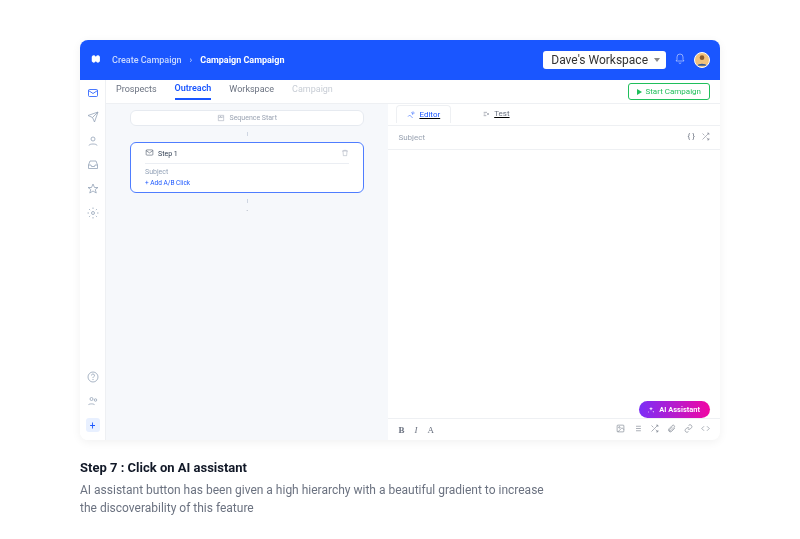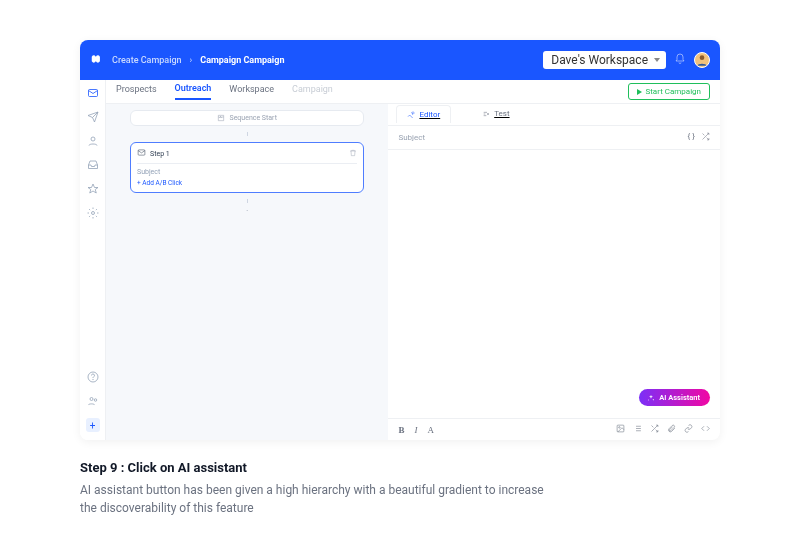--- a/index.html
+++ b/index.html
@@ -28,39 +28,39 @@
   .tabsrow .tab { padding-bottom:5px; }
   .tabsrow .tab.active { color:#1a56ff; border-bottom:2px solid #1a56ff; font-weight:600;}
   .tabsrow .tab.disabled { color:#c8cdd5; }
   .tabsrow .spacer { flex:1; }
   .start-btn { border:1px solid #1fbf5b; color:#1fbf5b; border-radius:3px; font-size:8px; padding:3px 8px; display:flex; align-items:center; gap:4px; background:#fff;}
   .start-btn:before { content:""; border-left:5px solid #1fbf5b; border-top:3px solid transparent; border-bottom:3px solid transparent;}
   .split { flex:1; display:flex; min-height:0;}
   .canvas { flex:0 0 46%; background:#f6f8fb; display:flex; flex-direction:column; align-items:center; padding:6px 8px; gap:6px; overflow:hidden;}
   .seq-start { width:88%; background:#fff; border:1px solid #e6eaf0; border-radius:6px; height:16px; display:flex; align-items:center; justify-content:center; font-size:7px; color:#9aa3b2;}
   .seq-line { width:1px; height:4px; background:#cfd6e2;}
-  .step-card { width:88%; background:#fff; border:1.2px solid #4f7dff; border-radius:6px; padding:5px 6px; font-size:7px; color:#475569;}
+  .step-card { width:88%; background:#fff; border:1.2px solid #4f7dff; border-radius:6px; padding:5px 14px; font-size:7px; color:#475569;}
   .step-head { display:flex; align-items:center; justify-content:space-between; border-bottom:1px solid #ebeef3; padding-bottom:4px; margin-bottom:4px;}
   .step-head-left { display:flex; align-items:center; gap:4px; color:#334155;}
   .step-head-left svg { width:9px; height:9px; stroke:#334155; fill:none; stroke-width:1.4;}
   .step-trash svg { width:8px; height:8px; stroke:#9aa3b2; fill:none; stroke-width:1.4;}
   .step-sub { color:#94a3b8; font-size:7px; }
   .add-ab { color:#1a56ff; font-size:6.5px; margin-top:3px; display:flex; align-items:center; gap:3px;}
   .editor-pane { flex:1; display:flex; flex-direction:column; min-width:0;}
   .editor-tabs { height:22px; border-bottom:1px solid #eef0f3; display:flex; align-items:flex-start; padding:0 8px; gap:20px;text-decoration:underline;}
   .etab { font-size:8px; padding:4px 10px; color:#6b7280; display:flex; align-items:center; gap:4px; border:1px solid transparent; border-bottom:none; border-radius:4px 4px 0 0;}
   .etab.active { color:#1a56ff; background:#fff; border-color:#eef0f3; position:relative; top:1px;}
   .etab svg { width:8px; height:8px; stroke:currentColor; fill:none; stroke-width:1.6;}
   .subject-row { height:24px; border-bottom:1px solid #eef0f3; display:flex; align-items:center; padding:0 10px; font-size:8px;}
   .subject-row input { border:none; outline:none; flex:1; font-size:8px; color:#334155;}
   .subject-row input::placeholder { color:#9aa3b2;}
   .subject-actions { display:flex; gap:6px; color:#6b7280; font-size:8px;}
   .subject-actions span svg { width:9px; height:9px; stroke:#6b7280; fill:none; stroke-width:1.4;}
   .editor-body { flex:1; position:relative; }
-  .ai-btn { position:absolute; right:10px; bottom:12px; background:linear-gradient(90deg,#7b2ff7,#f107a3); color:#fff; border-radius:20px; font-size:7.5px; padding:4px 10px 4px 8px; display:flex; align-items:center; gap:4px; font-weight:600;}
+  .ai-btn { position:absolute; right:10px; bottom:0; background:linear-gradient(90deg,#7b2ff7,#f107a3); color:#fff; border-radius:20px; font-size:7.5px; padding:4px 10px 4px 8px; display:flex; align-items:center; gap:4px; font-weight:600;}
   .ai-btn svg { width:8px; height:8px; fill:#fff;}
   .editor-toolbar { height:22px; border-top:1px solid #eef0f3; display:flex; align-items:center; padding:0 10px; font-size:9px; color:#6b7280;}
   .tb-left { display:flex; gap:10px;}
   .tb-right { display:flex; gap:8px; margin-left:auto;}
   .tb-icon svg { width:9px; height:9px; stroke:#6b7280; fill:none; stroke-width:1.5;}
   .fmt-b { font-weight:700; font-family:serif;}
   .fmt-i { font-style:italic; font-family:serif;}
   .fmt-a { font-family:serif;}
   .caption { margin:20px 80px 0 80px; width:640px; }
   .caption h4 { font-size:13px; font-weight:700; color:#111827; margin-bottom:6px;}
@@ -259,15 +259,15 @@
                   </svg></span>
             </div>
           </div>
         </div>
       </div>
     </div>
   </div>
 </div>
 
 <div class="caption">
-  <h4>Step 9 : Click on AI assistant</h4>
+  <h4>Step 7 : Click on AI assistant</h4>
   <p>AI assistant button  has been given a high hierarchy with a beautiful gradient to increase the discoverability of this feature</p>
 </div>
 
 </body></html>

